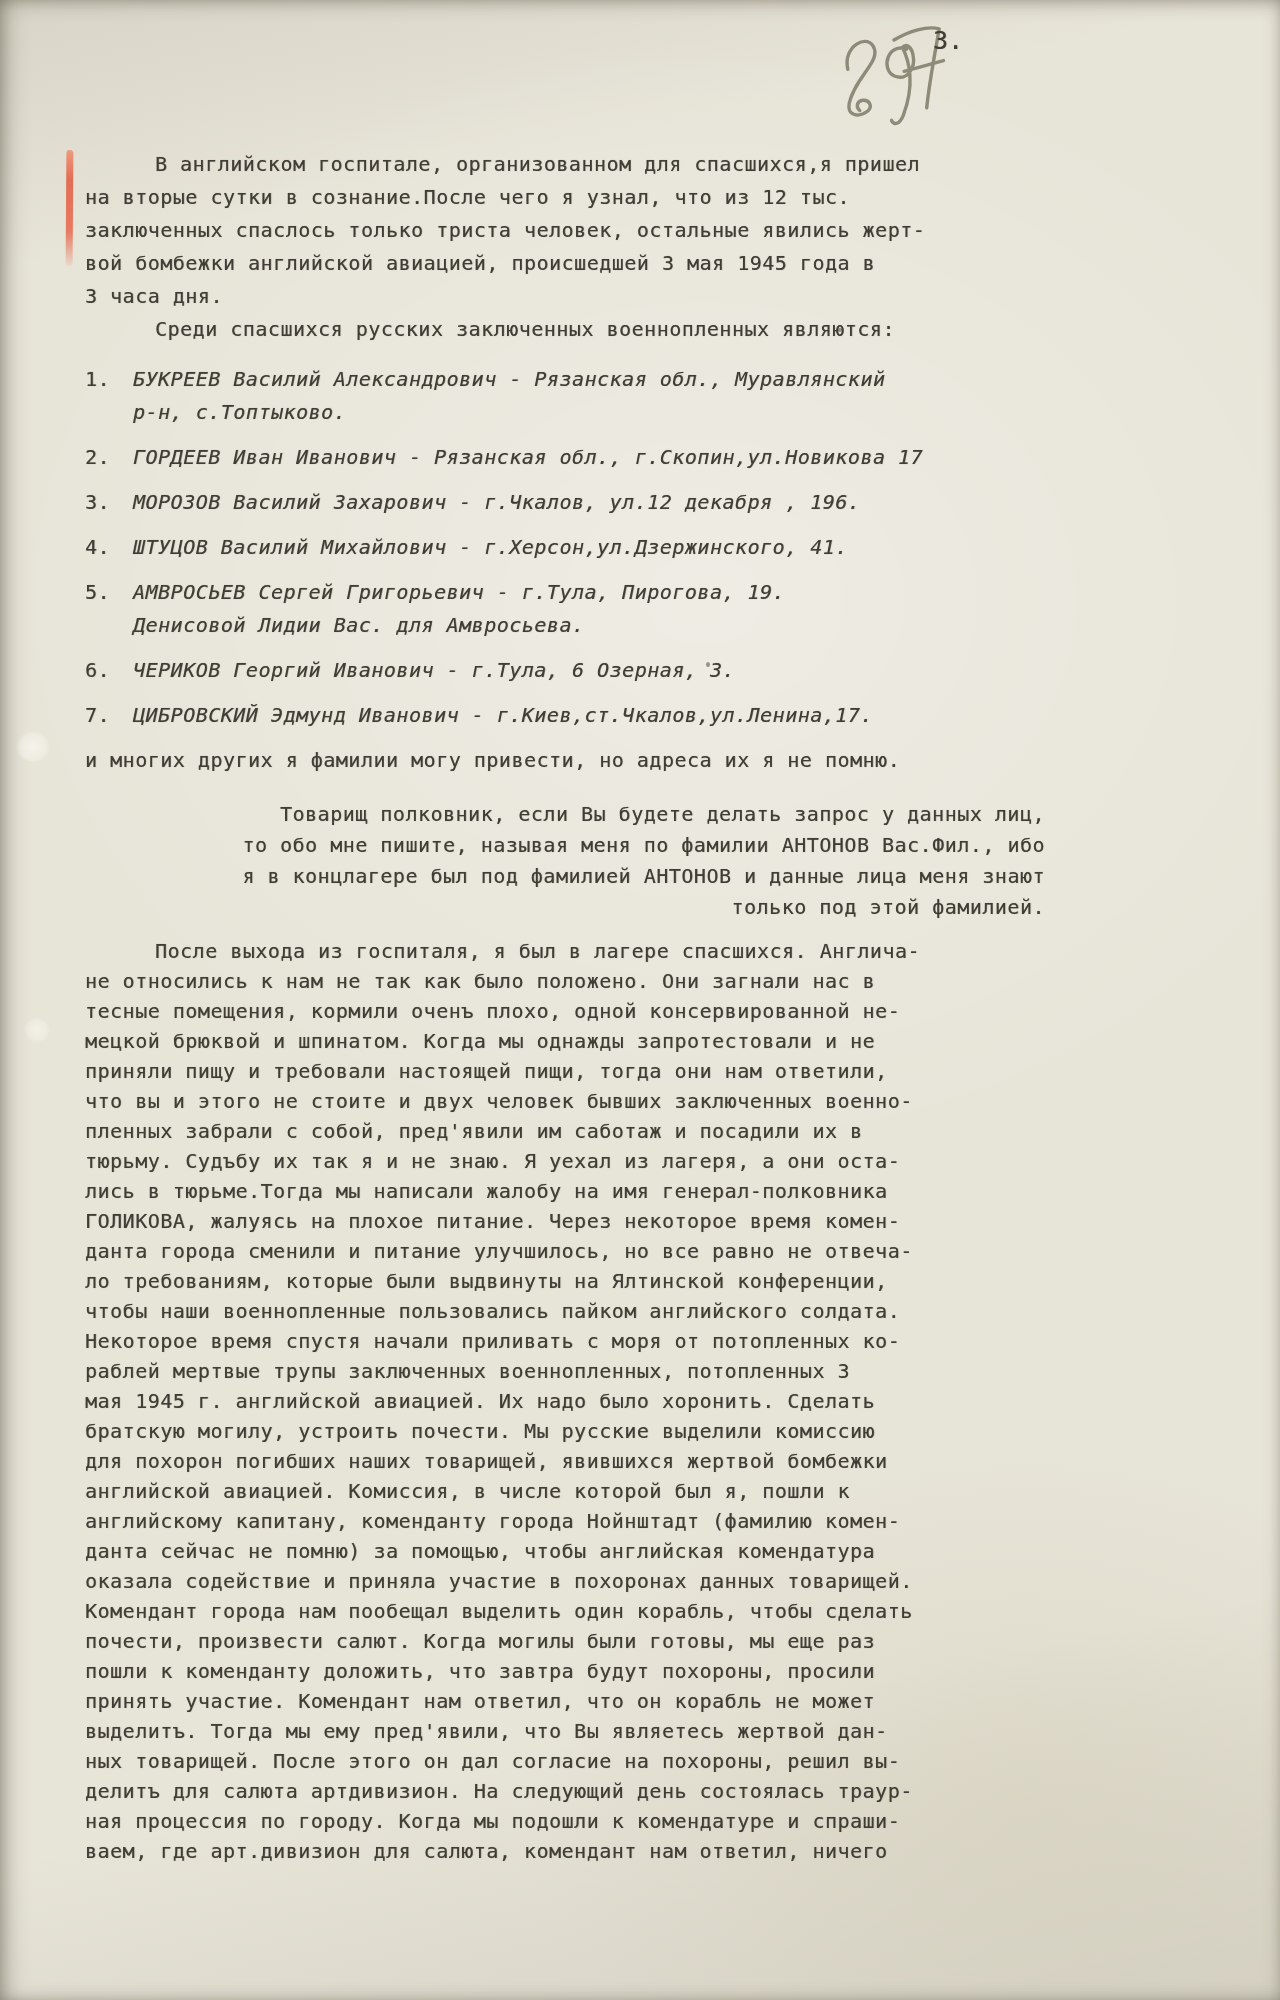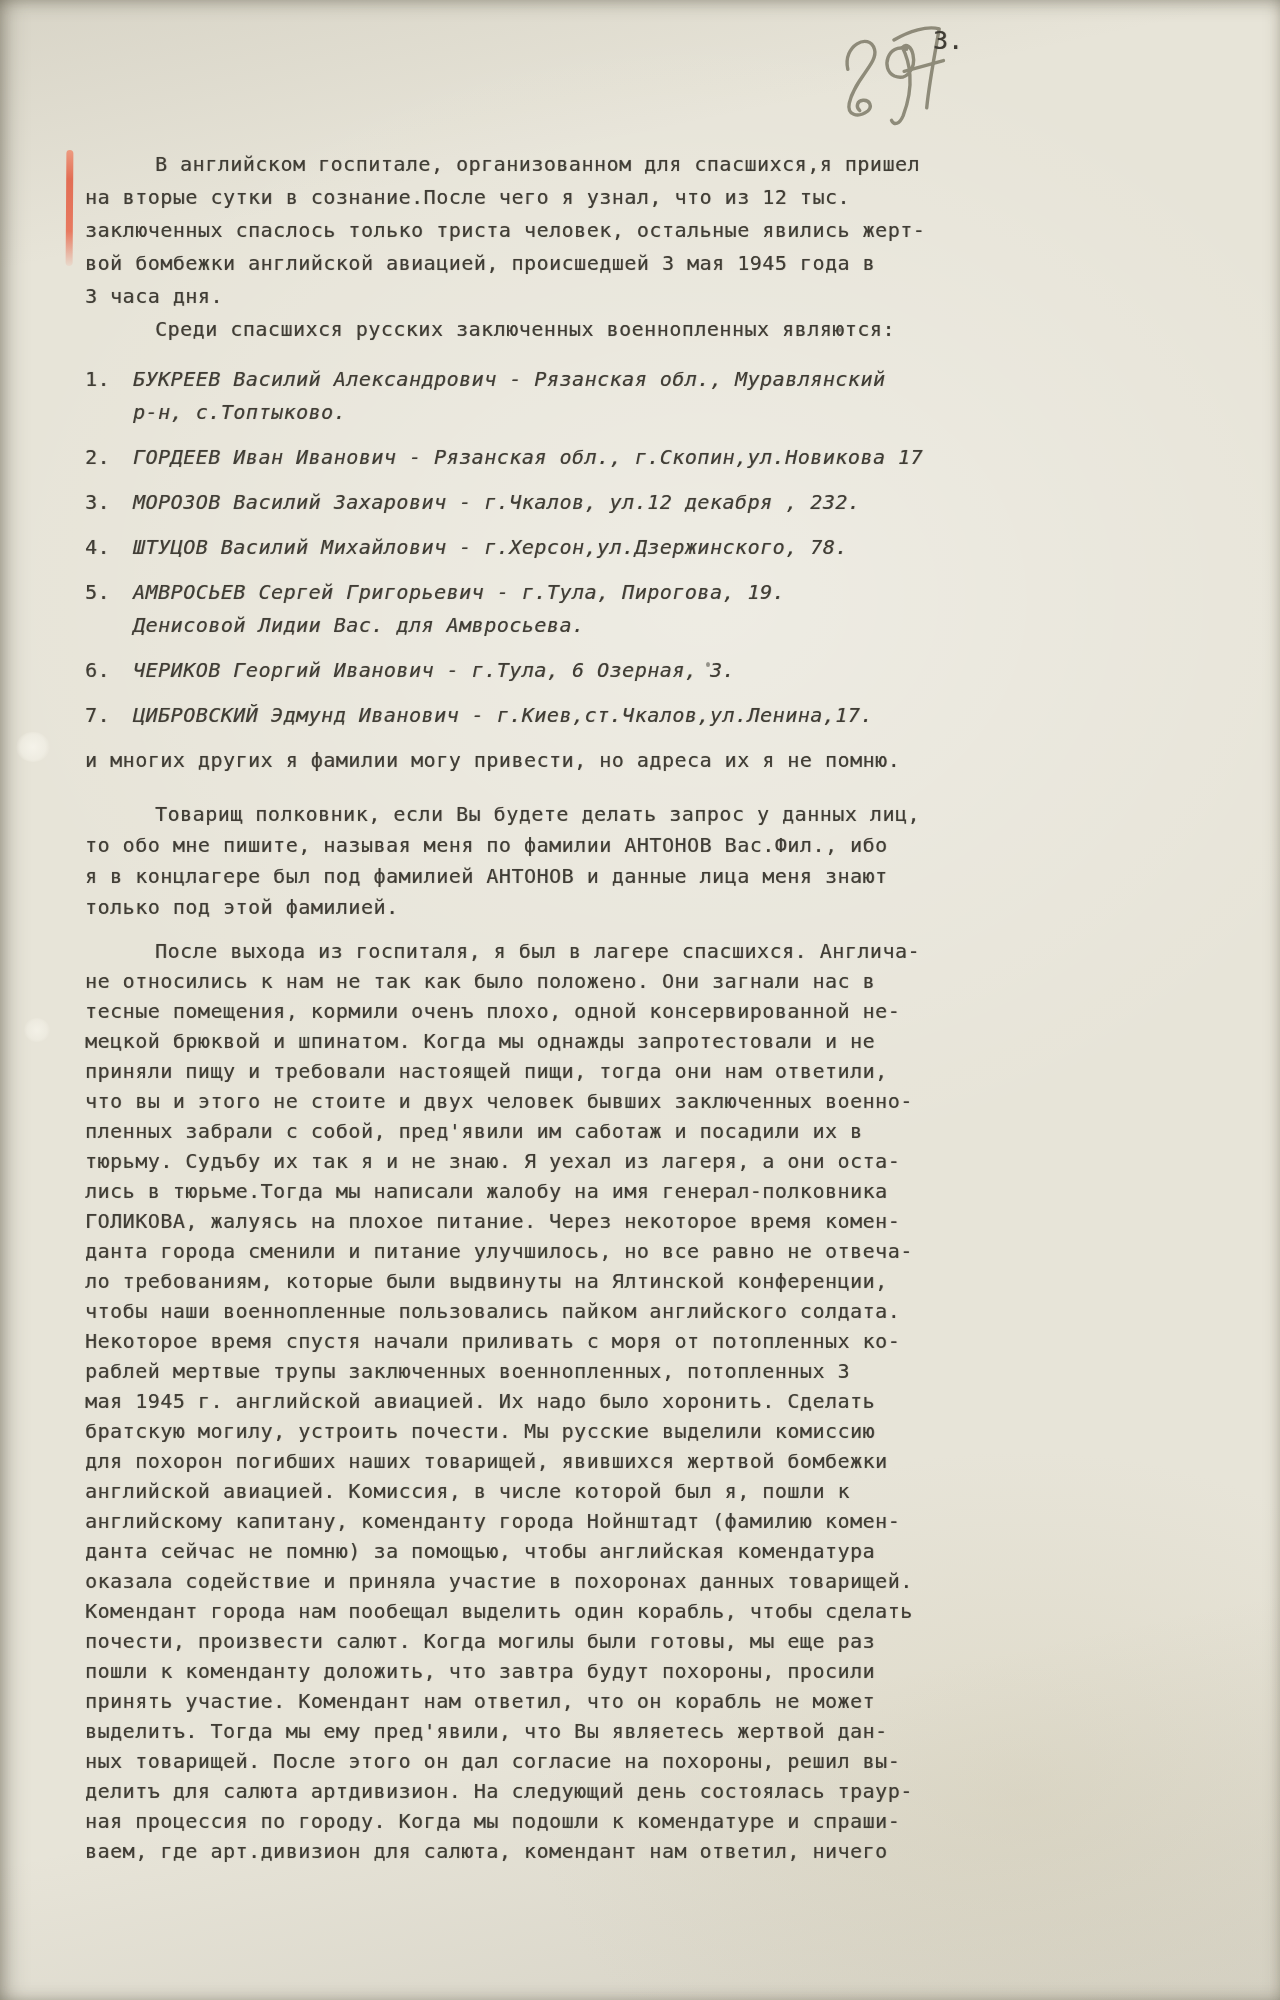--- a/index.html
+++ b/index.html
@@ -28,21 +28,21 @@
   }
   .para{white-space:pre-wrap;margin:0;}
   .indent{text-indent:70px;}
   .p1{margin-top:148px;}
   .p2{}
   .list{margin-top:17px;}
   .list-item{position:relative;padding-left:48px;margin-bottom:12px;}
   .list-item .num{position:absolute;left:0;top:0;}
   .item-text{white-space:pre-wrap;display:block;font-style:italic;}
   .list-footer{margin-top:9px;}
-  .p3{margin-top:22px;line-height:31px;}
+  .p3{margin-top:22px;line-height:31px;text-align:right;}
   .p4{margin-top:13px;line-height:30px;}
   .page-corner{position:absolute;top:0;left:0;width:1280px;height:140px;}
   .typed-num{position:absolute;left:933px;top:26px;font-size:25px;}
   .handwritten{position:absolute;left:830px;top:10px;width:130px;height:120px;transform:rotate(-4deg);}
   .redmark{position:absolute;border-radius:4px;opacity:0.85;}
   .redmark-1{
     left:66px;top:150px;width:7px;height:116px;transform:rotate(0.4deg);
     background:linear-gradient(to bottom,#ef8f72,#e25a3e 25%,#e8674b 70%,rgba(240,150,125,0.15));
   }
   .redmark-2{
@@ -97,25 +97,25 @@
         <span class="num">1.</span>
         <span class="item-text">БУКРЕЕВ Василий Александрович - Рязанская обл., Муравлянский
 р-н, с.Топтыково.</span>
       </div>
       <div class="list-item">
         <span class="num">2.</span>
         <span class="item-text">ГОРДЕЕВ Иван Иванович - Рязанская обл., г.Скопин,ул.Новикова 17</span>
       </div>
       <div class="list-item">
         <span class="num">3.</span>
-        <span class="item-text">МОРОЗОВ Василий Захарович - г.Чкалов, ул.12 декабря , 232.</span>
+        <span class="item-text">МОРОЗОВ Василий Захарович - г.Чкалов, ул.12 декабря , 196.</span>
       </div>
       <div class="list-item">
         <span class="num">4.</span>
-        <span class="item-text">ШТУЦОВ Василий Михайлович - г.Херсон,ул.Дзержинского, 78.</span>
+        <span class="item-text">ШТУЦОВ Василий Михайлович - г.Херсон,ул.Дзержинского, 41.</span>
       </div>
       <div class="list-item">
         <span class="num">5.</span>
         <span class="item-text">АМВРОСЬЕВ Сергей Григорьевич - г.Тула, Пирогова, 19.
 Денисовой Лидии Вас. для Амвросьева.</span>
       </div>
       <div class="list-item">
         <span class="num">6.</span>
         <span class="item-text">ЧЕРИКОВ Георгий Иванович - г.Тула, 6 Озерная, 3.</span>
       </div>

